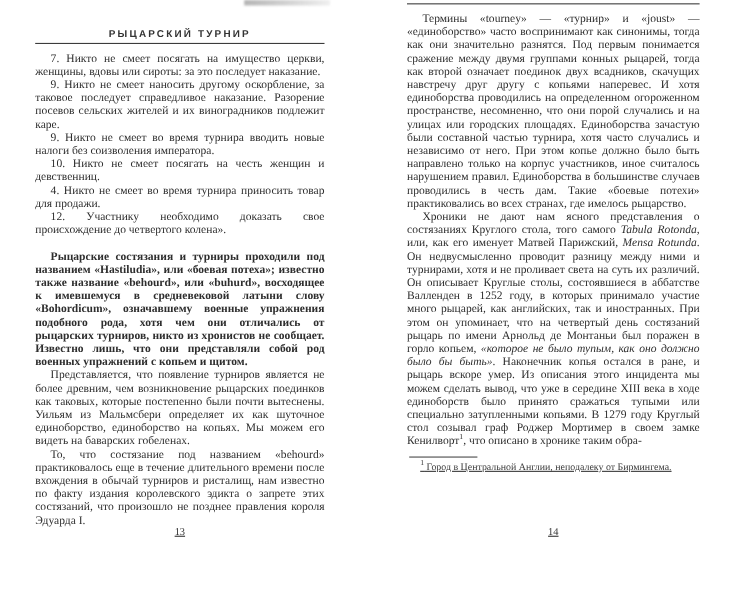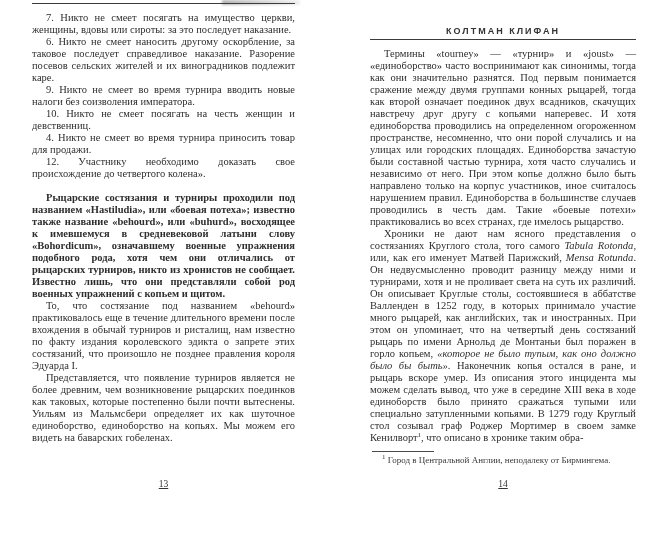--- a/index.html
+++ b/index.html
@@ -71,55 +71,56 @@
     border-top: 1px solid #4a4a4a;
     width: 62px;
   }
   .footnote {
     margin: 0;
     font-size: 9px;
     line-height: 11px;
     text-indent: 12px;
     text-align: left;
     color: #383838;
+    text-decoration: underline;
   }
   .page-number {
     position: absolute;
     top: 479px;
     left: 0;
     right: 0;
     text-align: center;
     font-size: 9.5px;
     color: #333333;
     text-decoration: underline;
   }
 </style>
 </head>
 <body>
 
 <div class="scan-artifact"></div>
 
 <div class="page page-left">
+  <div class="running-head">РЫЦАРСКИЙ ТУРНИР</div>
   <hr class="head-rule">
   <div class="page-body">
       <p class="para"><span>7. Никто не смеет посягать на имущество церкви, женщины, вдовы или сироты: за это последует наказание.</span></p>
-      <p class="para"><span>6. Никто не смеет наносить другому оскорбление, за таковое последует справедливое наказание. Разорение посевов сельских жителей и их виноградников подлежит каре.</span></p>
+      <p class="para"><span>9. Никто не смеет наносить другому оскорбление, за таковое последует справедливое наказание. Разорение посевов сельских жителей и их виноградников подлежит каре.</span></p>
       <p class="para"><span>9. Никто не смеет во время турнира вводить новые налоги без соизволения императора.</span></p>
       <p class="para"><span>10. Никто не смеет посягать на честь женщин и девственниц.</span></p>
       <p class="para"><span>4. Никто не смеет во время турнира приносить товар для продажи.</span></p>
       <p class="para"><span>12. Участнику необходимо доказать свое происхождение до четвертого колена».</span></p>
       <p class="para gap-before"><span>Рыцарские состязания и турниры проходили под названием «Hastiludia», или «боевая потеха»; известно также название «behourd», или «buhurd», восходящее к имевшемуся в средневековой латыни слову «Bohordicum», означавшему военные упражнения подобного рода, хотя чем они отличались от рыцарских турниров, никто из хронистов не сообщает. Известно лишь, что они представляли собой род военных упражнений с копьем и щитом.</span></p>
+      <p class="para"><span>Представляется, что появление турниров является не более древним, чем возникновение рыцарских поединков как таковых, которые постепенно были почти вытеснены. Уильям из Мальмсбери определяет их как шуточное единоборство, единоборство на копьях. Мы можем его видеть на баварских гобеленах.</span></p>
       <p class="para"><span>То, что состязание под названием «behourd» практиковалось еще в течение длительного времени после вхождения в обычай турниров и ристалищ, нам известно по факту издания королевского эдикта о запрете этих состязаний, что произошло не позднее правления короля Эдуарда I.</span></p>
-      <p class="para"><span>Представляется, что появление турниров является не более древним, чем возникновение рыцарских поединков как таковых, которые постепенно были почти вытеснены. Уильям из Мальмсбери определяет их как шуточное единоборство, единоборство на копьях. Мы можем его видеть на баварских гобеленах.</span></p>
     </div>
   <div class="page-number">13</div>
 </div>
 
 <div class="page page-right">
-  <div class="running-head">КОЛТМАН КЛИФАН</div>
   <hr class="head-rule">
   <div class="page-body">
       <p class="para"><span>Термины «tourney» — «турнир» и «joust» — «единоборство» часто воспринимают как синонимы, тогда как они значительно разнятся. Под первым понимается сражение между двумя группами конных рыцарей, тогда как второй означает поединок двух всадников, скачущих навстречу друг другу с копьями наперевес. И хотя единоборства проводились на определенном огороженном пространстве, несомненно, что они порой случались и на улицах или городских площадях. Единоборства зачастую были составной частью турнира, хотя часто случались и независимо от него. При этом копье должно было быть направлено только на корпус участников, иное считалось нарушением правил. Единоборства в большинстве случаев проводились в честь дам. Такие «боевые потехи» практиковались во всех странах, где имелось рыцарство.</span></p>
       <p class="para"><span>Хроники не дают нам ясного представления о состязаниях Круглого стола, того самого </span><i>Tabula Rotonda</i><span>, или, как его именует Матвей Парижский, </span><i>Mensa Rotunda</i><span>. Он недвусмысленно проводит разницу между ними и турнирами, хотя и не проливает света на суть их различий. Он описывает Круглые столы, состоявшиеся в аббатстве Валленден в 1252 году, в которых принимало участие много рыцарей, как английских, так и иностранных. При этом он упоминает, что на четвертый день состязаний рыцарь по имени Арнольд де Монтаньи был поражен в горло копьем, </span><i>«которое не было тупым, как оно должно было бы быть»</i><span>. Наконечник копья остался в ране, и рыцарь вскоре умер. Из описания этого инцидента мы можем сделать вывод, что уже в середине XIII века в ходе единоборств было принято сражаться тупыми или специально затупленными копьями. В 1279 году Круглый стол созывал граф Роджер Мортимер в своем замке Кенилворт</span><sup>1</sup><span>, что описано в хронике таким обра-</span></p>
     </div>
   <hr class="footnote-rule">
   <p class="footnote"><sup>1</sup><span> Город в Центральной Англии, неподалеку от Бирмингема.</span></p>
   <div class="page-number">14</div>
 </div>
 

